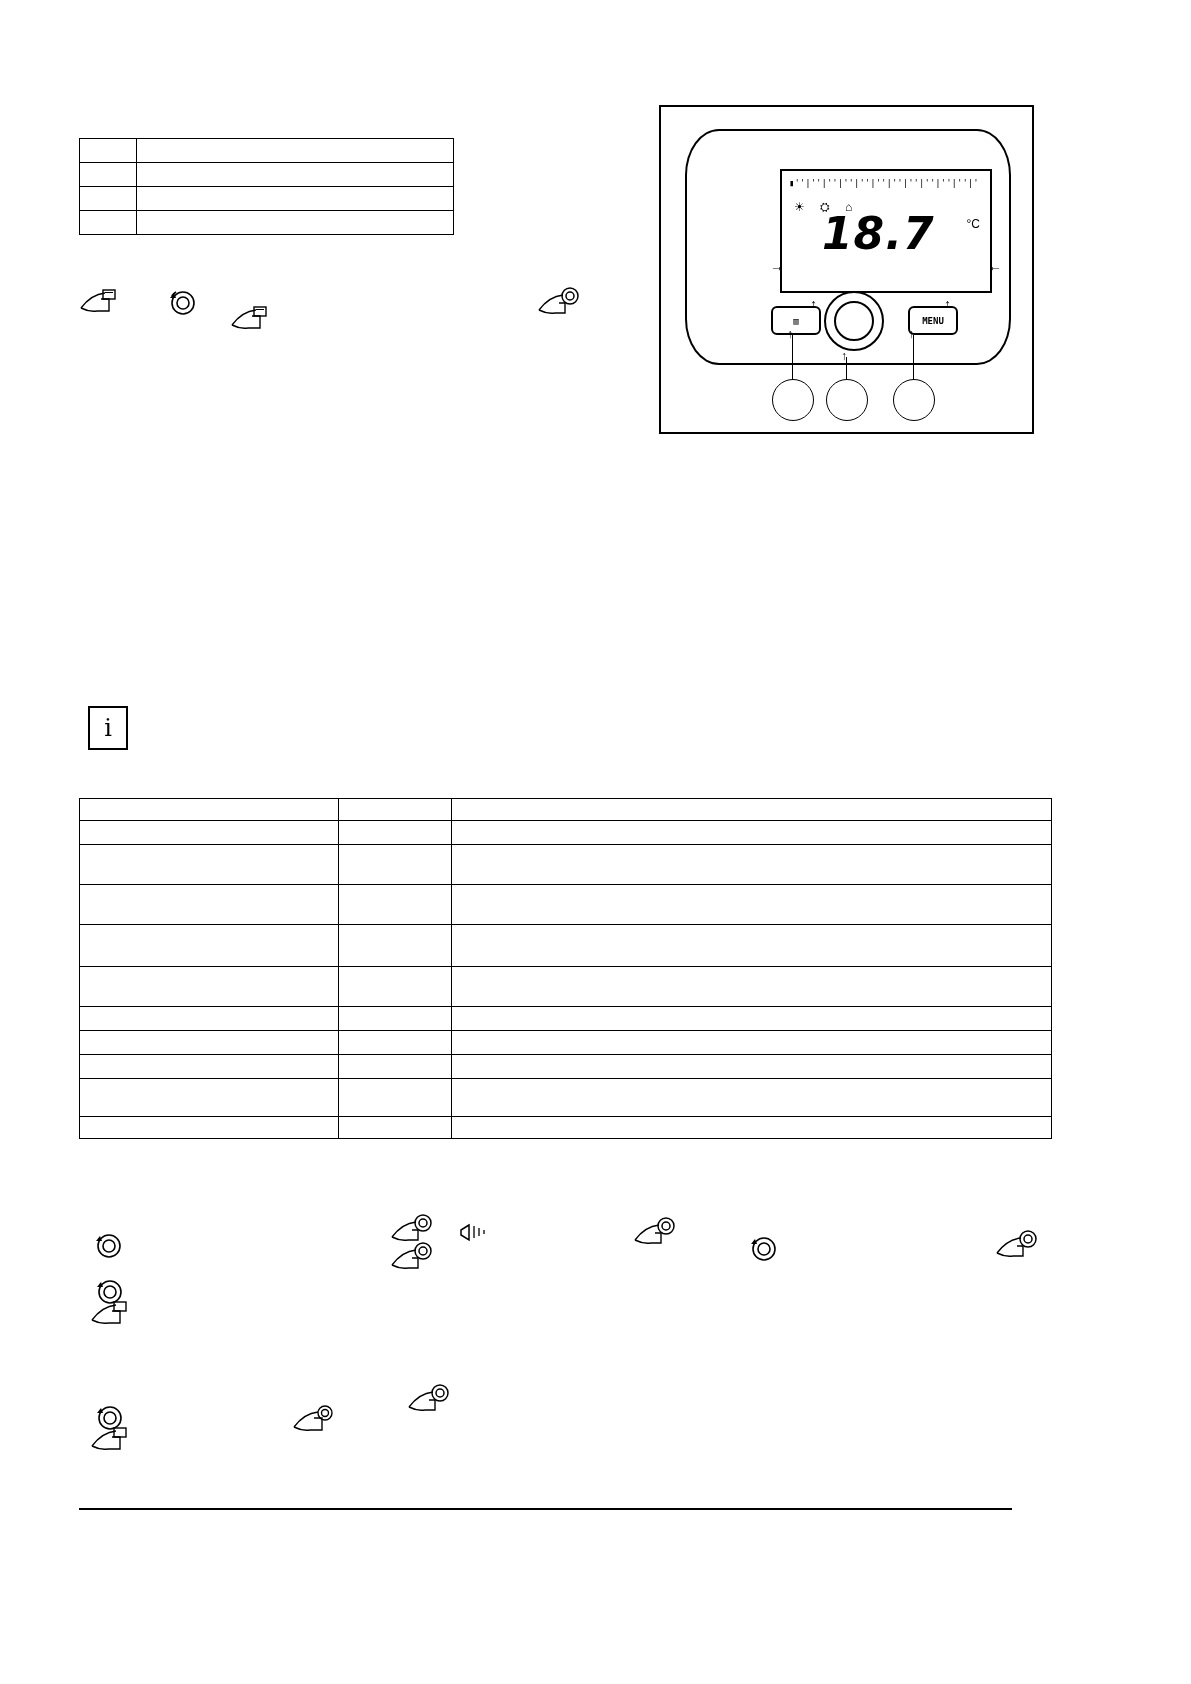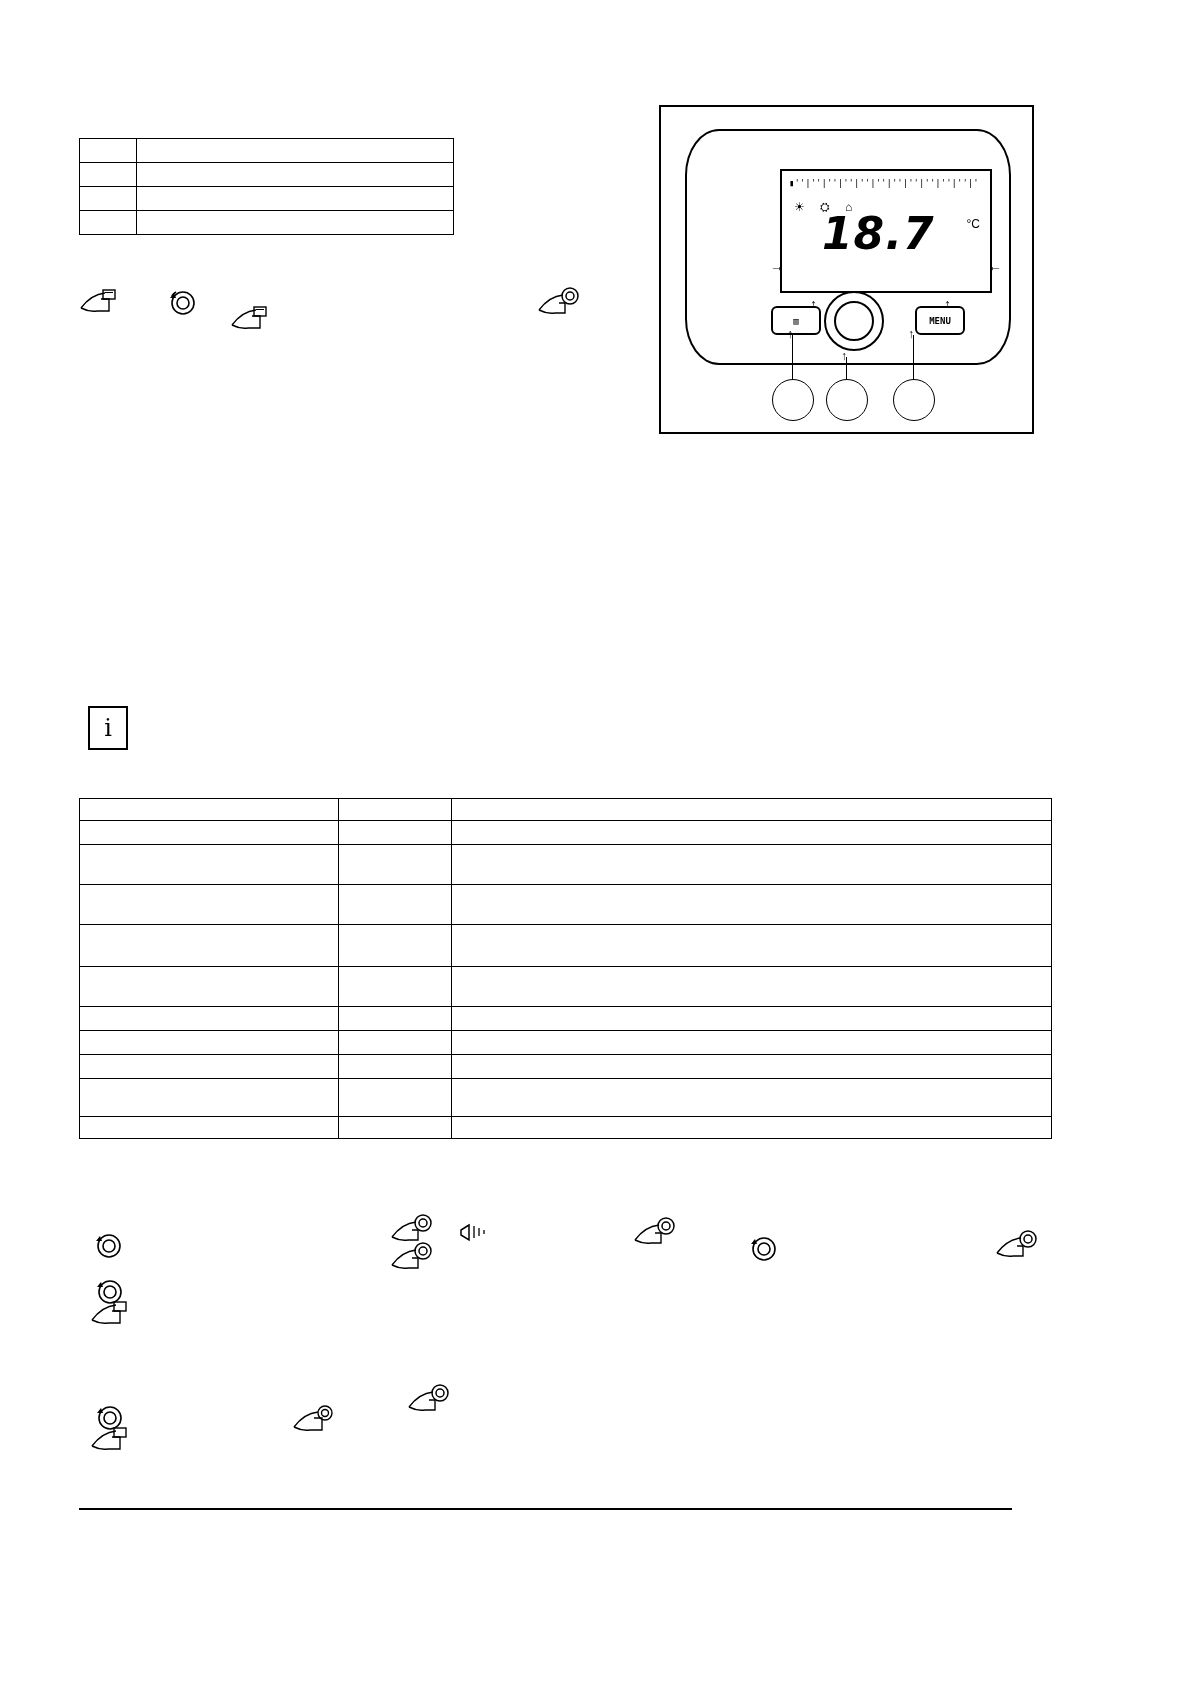--- a/index.html
+++ b/index.html
@@ -140,21 +140,21 @@
     border-radius: 6px;
     font-size: 9px;
     font-weight: bold;
     display: flex;
     align-items: center;
     justify-content: center;
     background: #ffffff;
     font-family: "DejaVu Sans Mono", monospace;
   }
   #btn-heat { left: 84px; top: 175px; }
-  #btn-menu { left: 228px; top: 175px; }
+  #btn-menu { left: 221px; top: 175px; }
   .knob-outer {
     position: absolute;
     left: 137px;
     top: 160px;
     width: 56px;
     height: 56px;
     border: 2px solid #000000;
     border-radius: 50%;
     background: #ffffff;
   }

